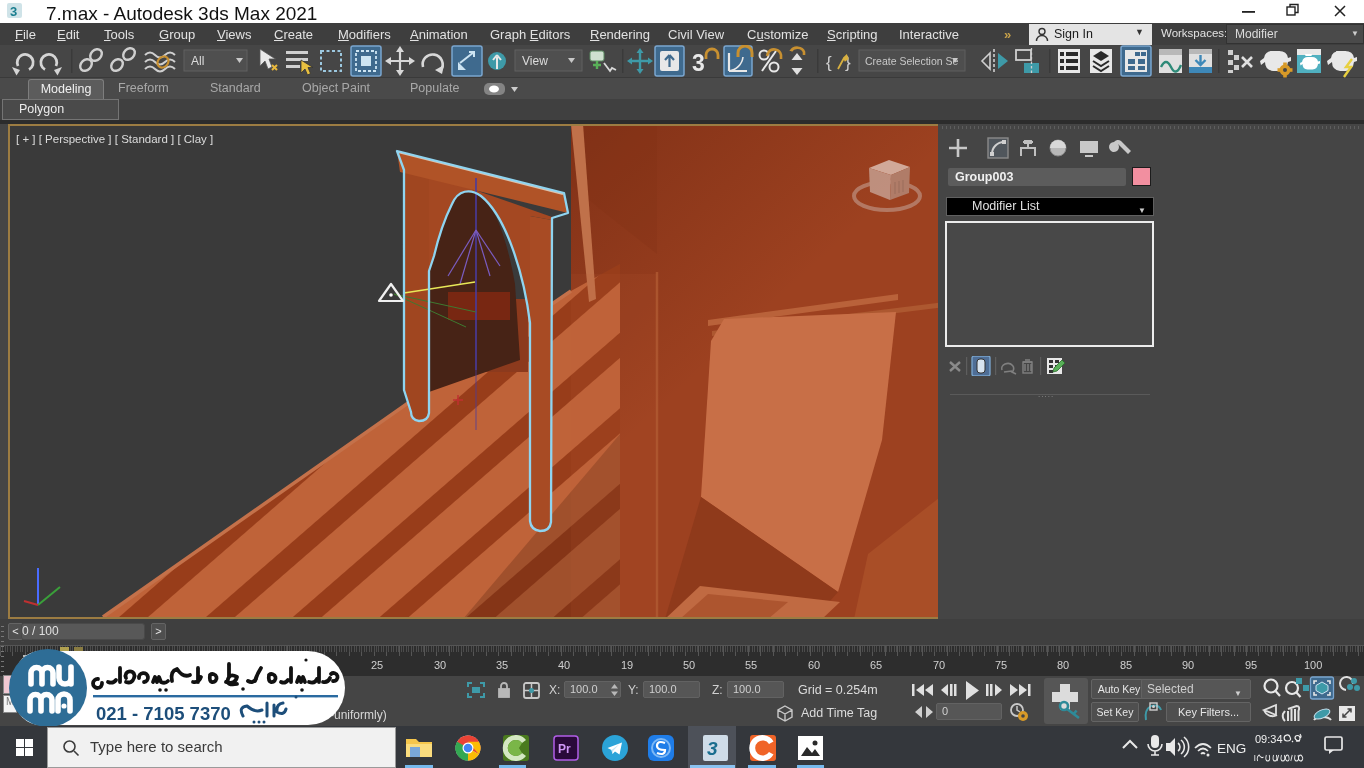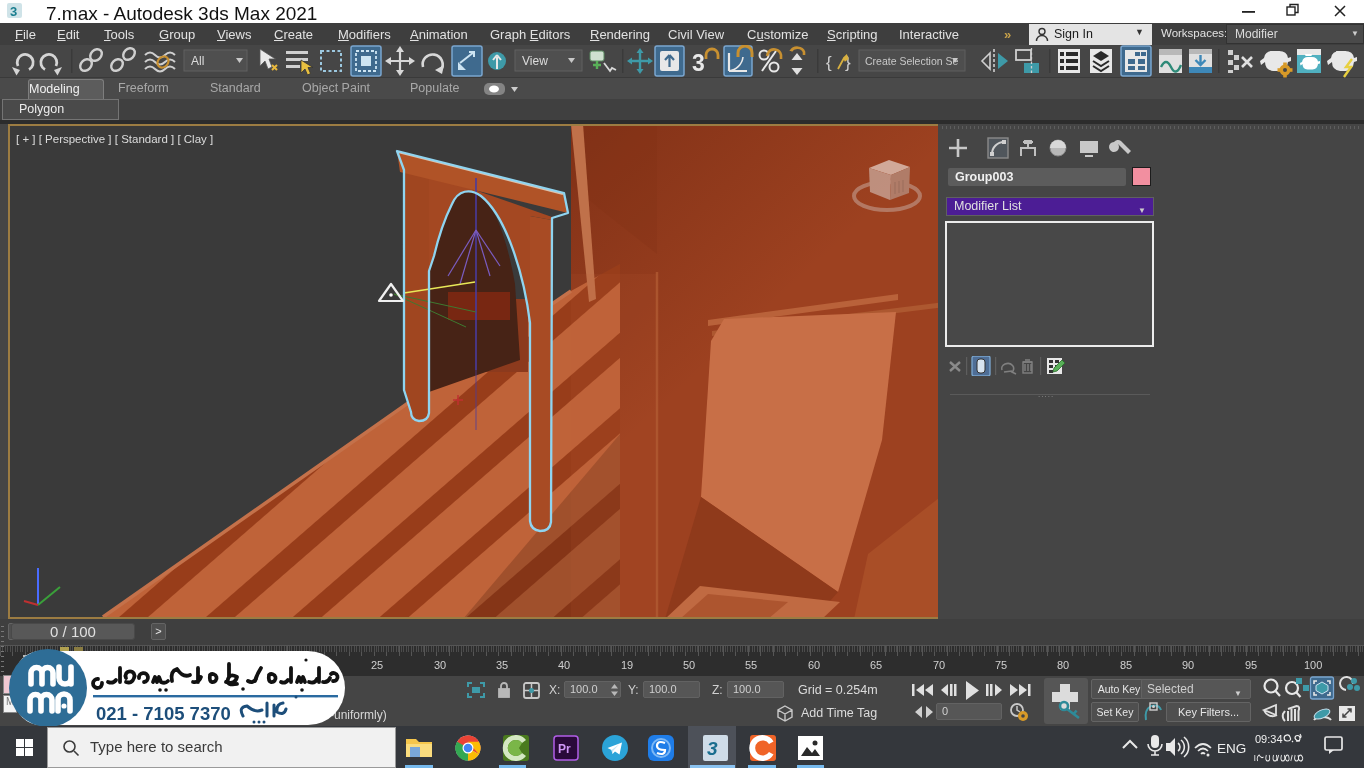--- a/index.html
+++ b/index.html
@@ -231,21 +231,21 @@
       </g>
   <g>
         <path d="M1331 13 l-4 3 1 4 4 -3 q0 8 8 9 l6 0 q7 -1 8 -9 l3 -1 0 -4 -3 1 q-1 -7 -9 -7 l-5 0 q-8 0 -9 7 z" fill="#e8e8e8"></path>
         <path d="M1336 6 h10 l-1 3 h-8 z" fill="#e8e8e8"></path>
         <path d="M1352 14 l-6 8 5 0 -7 10" stroke="#e8d040" stroke-width="2.4" fill="none"></path>
       </g>
 </svg>
 </div>
 
 <div class="a" style="left:0;top:78px;width:1364px;height:21px;background:#4a4a4a">
-  <div class="a" style="left:28px;top:1px;width:76px;height:20px;background:#5c5c5c;border:1px solid #7e7e7e;border-bottom:none;border-radius:3px 3px 0 0;color:#f0f0f0;font-size:12.5px;text-align:left;line-height:19px">Modeling</div>
+  <div class="a" style="left:28px;top:1px;width:76px;height:20px;background:#5c5c5c;border:1px solid #7e7e7e;border-bottom:none;border-radius:3px 3px 0 0;color:#f0f0f0;font-size:12.5px;text-align:center;line-height:19px">Modeling</div>
   <span class="a" style="left:118px;top:3px;font-size:12.5px;color:#a8a8a8">Freeform</span>
   <span class="a" style="left:210px;top:3px;font-size:12.5px;color:#a8a8a8">Standard</span>
   <span class="a" style="left:302px;top:3px;font-size:12.5px;color:#a8a8a8">Object Paint</span>
   <span class="a" style="left:410px;top:3px;font-size:12.5px;color:#a8a8a8">Populate</span>
   <svg class="a" style="left:484px;top:4px" width="40" height="14">
       <rect x="0" y="1" width="21" height="12" rx="5" fill="#848484"></rect>
       <ellipse cx="10" cy="7" rx="5" ry="3.5" fill="#fff"></ellipse>
       <path d="M27 5 l7 0 -3.5 5 z" fill="#ccc"></path>
     </svg>
 </div>
@@ -350,21 +350,21 @@
       <rect x="78" y="4" width="8" height="4" fill="#c0c0c0"></rect>
     <circle cx="112" cy="12" r="8" fill="#b8b8b8"></circle>
       <circle cx="112" cy="12" r="8" fill="none" stroke="#888" stroke-width="1"></circle>
       <path d="M104 12 a8 8 0 0 1 16 0" fill="#d8d8d8"></path>
     <rect x="134" y="5" width="18" height="12" fill="#c8c8c8"></rect>
       <path d="M139 20 h8" stroke="#c8c8c8" stroke-width="2"></path>
     <path d="M168 6 a5 5 0 1 0 4 2 l10 10 3 -3 -10 -10 a5 5 0 0 0 -7 1" fill="#c8c8c8"></path>
   </svg>
   <div class="a" style="left:10px;top:44px;width:178px;height:18px;background:#5c5c5c;border-radius:2px;color:#f0f0f0;font-size:12.5px;font-weight:bold;line-height:18px;padding-left:7px">Group003</div>
   <div class="a" style="left:194px;top:43px;width:19px;height:19px;background:#f28fa0;border:1px solid #1c1c1c"></div>
-  <div class="a" style="left:8px;top:73px;width:208px;height:19px;background:#4c1d95;border:1px solid #606060;color:#e0e0e0;font-size:12.5px;line-height:17px;padding-left:7px">Modifier List
+  <div class="a" style="left:8px;top:73px;width:208px;height:19px;background:#000000;border:1px solid #606060;color:#e0e0e0;font-size:12.5px;line-height:17px;padding-left:25px">Modifier List
     <span class="a" style="right:7px;top:4px;font-size:8px;color:#ccc">▼</span>
   </div>
   <div class="a" style="left:7px;top:97px;width:209px;height:126px;background:#484848;border:2px solid #ececec"></div>
   <svg class="a" style="left:10px;top:232px" width="150" height="20" viewBox="0 0 150 20">
     <path d="M2 6 l10 9 m0 -9 l-10 9" stroke="#8a8a8a" stroke-width="2.4"></path>
     <rect x="18" y="1" width="1.2" height="18" fill="#5e5e5e"></rect>
     <rect x="24" y="0" width="18" height="20" rx="2" fill="#4f6e96" stroke="#7ba7d0" stroke-width="1.3"></rect>
     <rect x="29" y="3" width="8" height="14" rx="3" fill="#d8e4f0" stroke="#333" stroke-width="1"></rect>
     <rect x="47" y="1" width="1.2" height="18" fill="#5e5e5e"></rect>
     <path d="M54 14 a6 5 0 1 1 10 2 l4 2 m-12 -2 l8 -1" stroke="#808080" stroke-width="1.6" fill="none"></path>
@@ -382,21 +382,21 @@
         <rect x="101" y="14" width="4" height="3"></rect>
       </g>
     <path d="M106 12 l8 -8 3 3 -8 8 -4 1 z" fill="#58b058" stroke="#2a6a2a" stroke-width="0.8"></path>
   </svg>
   <div class="a" style="left:12px;top:270px;width:200px;height:1px;background:#5a5a5a"></div>
   <div class="a" style="left:100px;top:266px;width:22px;height:5px;color:#9a9a9a;font-size:8px;letter-spacing:1px">.....</div>
 </div>
 
 <div class="a" style="left:0;top:619px;width:1364px;height:26px;background:#3f3f3f">
   <div class="btn" style="left:8px;top:4px;width:15px;height:17px;line-height:15px;font-size:11px">&lt;</div>
-  <div class="a" style="left:11px;top:4px;width:124px;height:17px;background:#585858;border:1px solid #494949;border-radius:3px;color:#e0e0e0;font-size:15px;text-align:center;line-height:15px">0 / 100</div>
+  <div class="a" style="left:21px;top:4px;width:124px;height:17px;background:#585858;border:1px solid #494949;border-radius:3px;color:#e0e0e0;font-size:12px;line-height:15px">0 / 100</div>
   <div class="btn" style="left:151px;top:4px;width:15px;height:17px;line-height:15px;font-size:11px">&gt;</div>
 </div>
 
 <div class="a" style="left:0;top:645px;width:1364px;height:31px;background:#2d2d2d;border-top:1px solid #555">
   <div class="a" style="left:0;top:0;width:1364px;height:10px;background:repeating-linear-gradient(90deg, #565656 0 1px, transparent 1px 12.46px)"></div>
   <div class="a" style="left:0;top:0;width:1364px;height:6px;background:repeating-linear-gradient(90deg, #4c4c4c 0 1px, transparent 1px 2.49px)"></div>
   <div class="a" style="left:60px;top:1px;width:9px;height:8px;background:#b0a050"></div>
   <div class="a" style="left:74px;top:1px;width:9px;height:6px;background:#8a7c42"></div>
   <span class="a" style="left:371px;top:13px;font-size:11px;color:#cfcfcf">25</span>
   <span class="a" style="left:434px;top:13px;font-size:11px;color:#cfcfcf">30</span>

